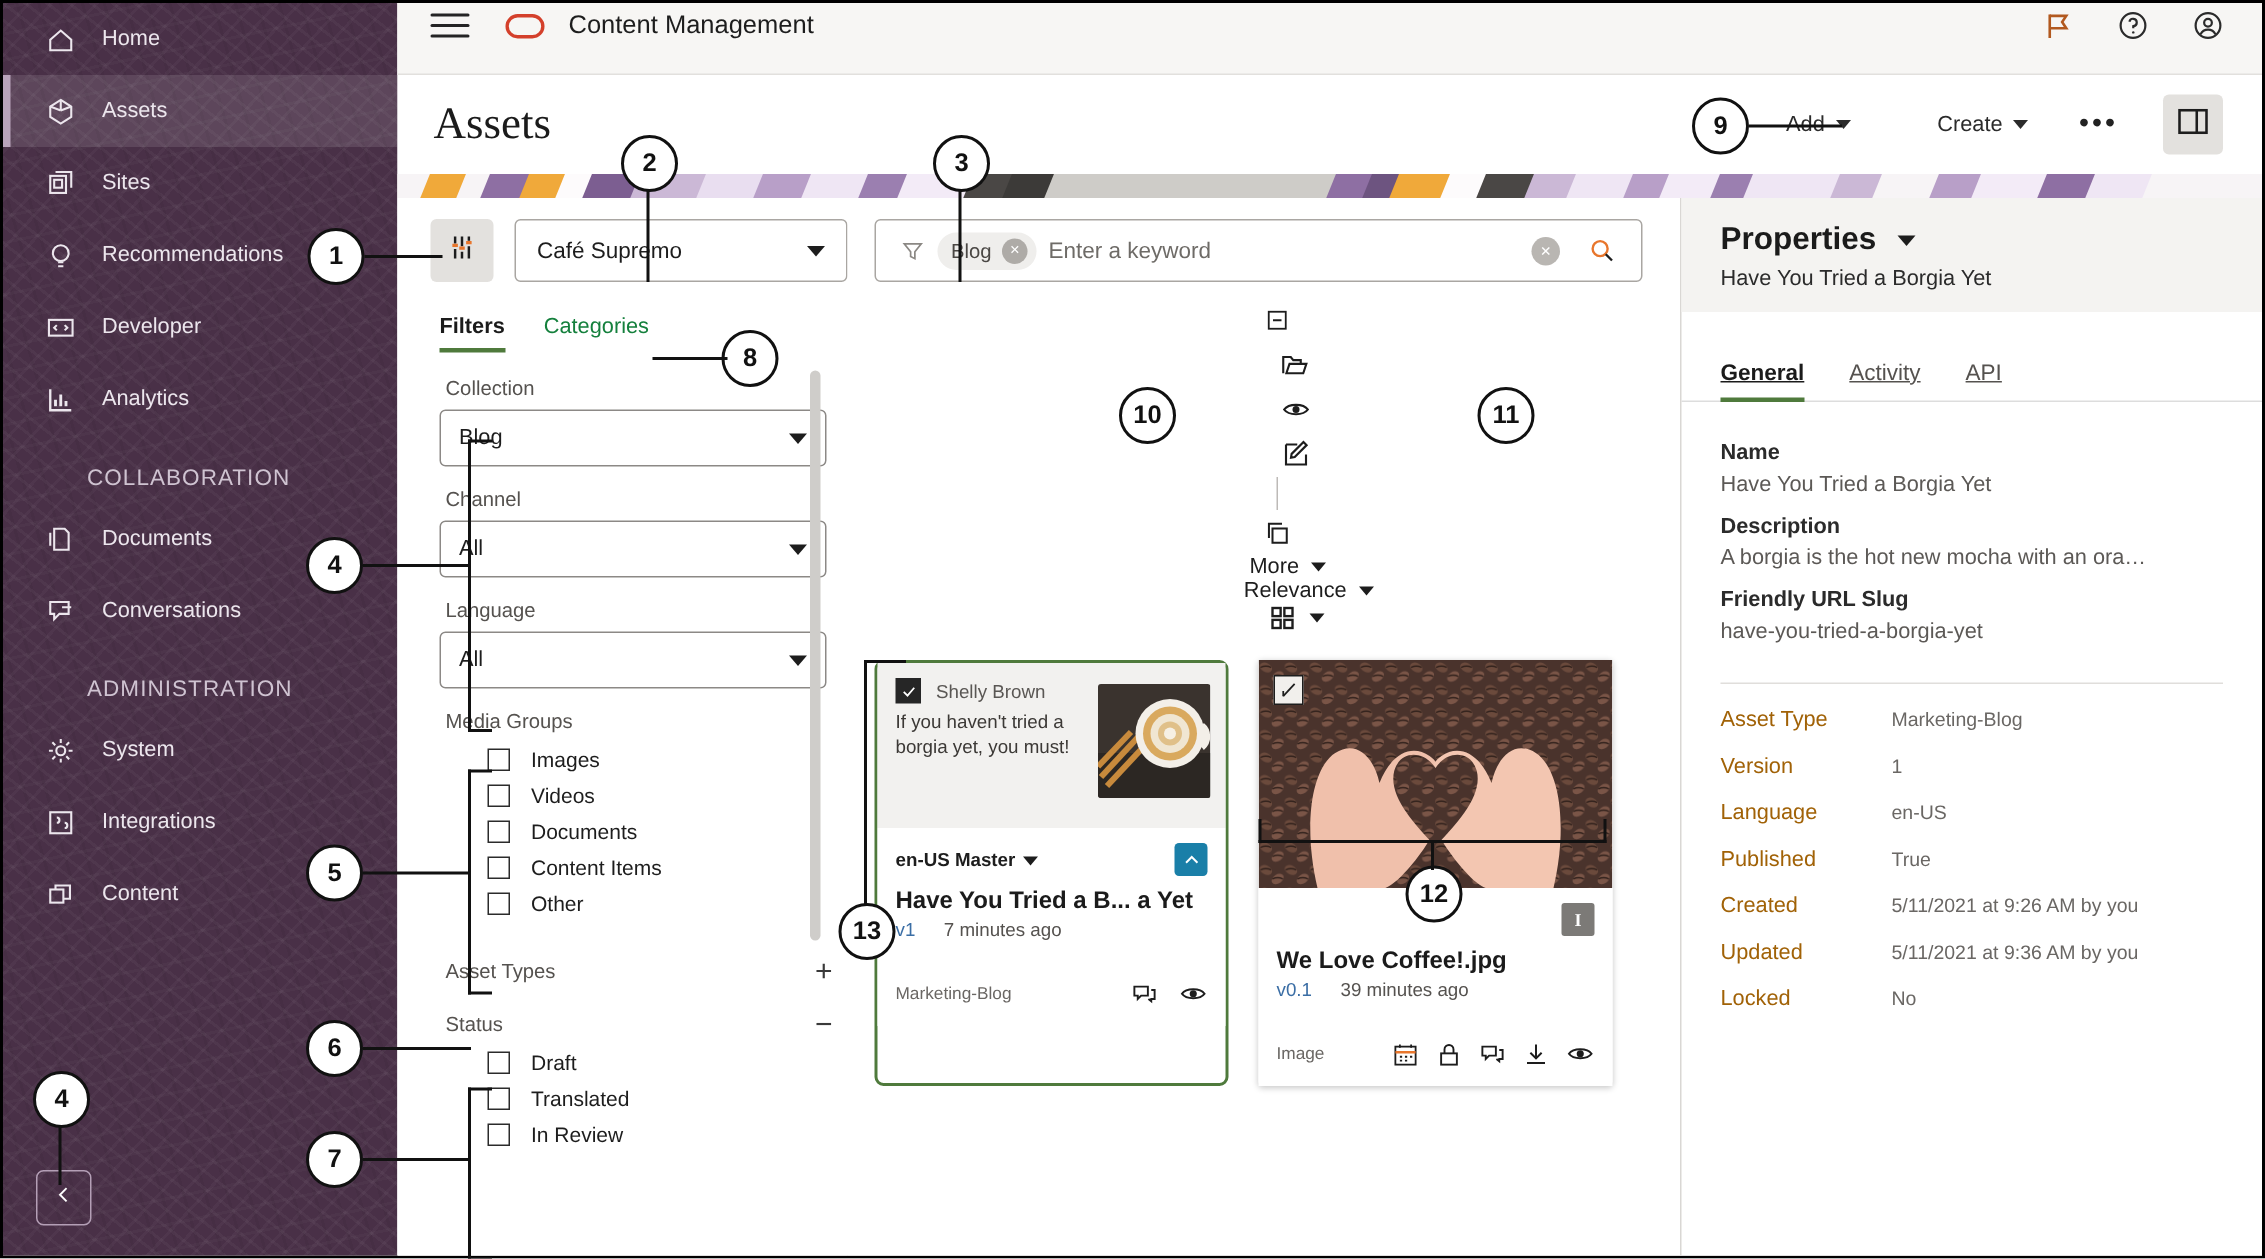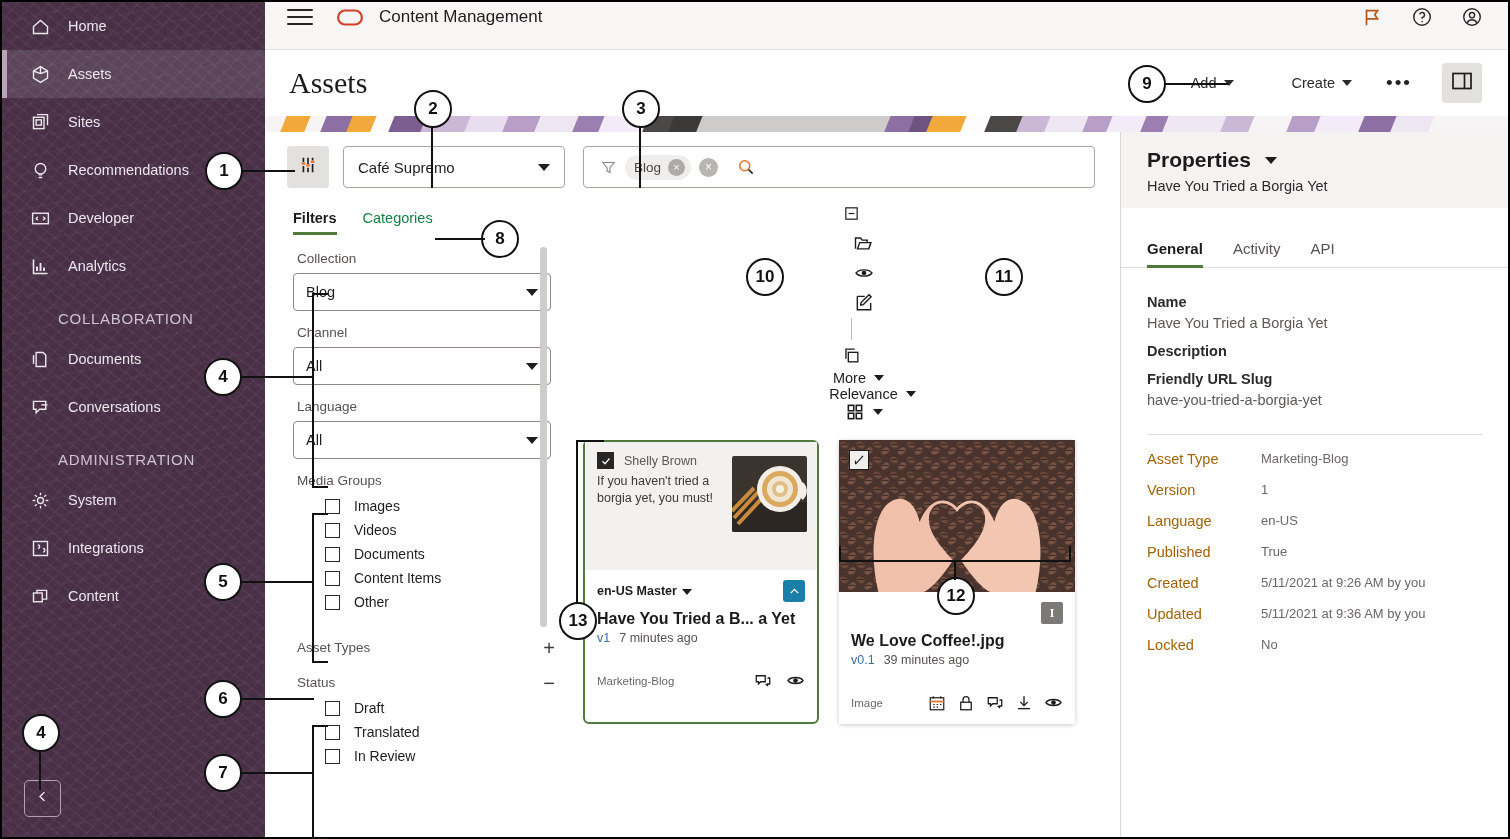--- a/index.html
+++ b/index.html
@@ -130,52 +130,52 @@
   .actionbar { display:flex; align-items:center; padding:10px 0 0 18px; gap:0;flex-direction:column; }
   .abtn { width:34px;height:30px;display:flex;align-items:center;justify-content:center;cursor:pointer; }
   .sep { width:1px; height:22px; background:#bdbab7; margin:0 8px; }
   .abtn-txt { font-size:14.5px; color:#1d1d1d; display:flex; align-items:center; gap:8px; cursor:pointer; padding:0 8px; }
   .abtn-txt .caret { width:0;height:0;border-left:5px solid transparent;border-right:5px solid transparent;border-top:6px solid #1d1d1d; }
 
   .cards { display:flex; gap:20px; padding:18px 0 0 18px; }
   .card { width:236px; background:#fff; border-radius:3px; position:relative; }
   .card.selected { border:2px solid #4f7a3c; border-radius:6px; }
   .card.plain { box-shadow:0 1px 4px rgba(0,0,0,.22); }
-  .card-top { height:128px; background:#f2f1ef; position:relative; overflow:hidden; }
+  .card-top { height:110px; background:#f2f1ef; position:relative; overflow:hidden; }
   .card.plain .card-top { background:#fff; height:152px; }
   .ci-row { display:flex; align-items:center; gap:10px; padding:10px 0 0 12px; }
   .cbox-checked { width:17px;height:17px;background:#262626;display:flex;align-items:center;justify-content:center;flex:0 0 17px; }
   .cbox-checked svg { width:12px;height:12px;stroke:#fff;fill:none;stroke-width:2.4; }
   .author { font-size:12.5px; color:#5a5754; }
   .excerpt { font-size:12.5px; color:#3c3936; line-height:1.35; padding:4px 70px 0 12px; }
   .thumb-sm {
     position:absolute; right:10px; top:14px; width:75px; height:76px; border-radius:2px; overflow:hidden;
   }
   .card-body { background:#fff; padding:10px 12px 12px 12px; }
   .lang-row { display:flex; align-items:center; gap:8px; }
   .lang { font-size:12.5px; font-weight:bold; color:#1d1d1d; }
   .lang .caret { display:inline-block; width:0;height:0;border-left:5px solid transparent;border-right:5px solid transparent;border-top:6px solid #1d1d1d; margin-left:5px; }
   .pubbadge { margin-left:auto; width:22px;height:22px;background:#1a7fa8;border-radius:3px;display:flex;align-items:center;justify-content:center; }
   .pubbadge svg { width:13px;height:13px;stroke:#fff;fill:none;stroke-width:2.4; }
   .infobadge { margin-left:auto; width:22px;height:22px;background:#7c7a77;border-radius:2px;display:flex;align-items:center;justify-content:center;color:#fff;font-size:12px;font-weight:bold;font-family:"Liberation Serif",serif; }
   .card-title { font-size:16px; font-weight:bold; color:#1b1b1b; margin-top:8px; white-space:nowrap; }
-  .card-meta { display:flex; gap:9px; margin-top:3px; align-items:center; }
+  .card-meta { display:flex; gap:19px; margin-top:3px; align-items:center; }
   .ver { font-size:12.5px; color:#3b6ea5; }
   .ago { font-size:12.5px; color:#55524f; }
   .card-foot { display:flex; align-items:center; margin-top:26px; }
   .ftype { font-size:11.5px; color:#6a6764; }
   .ficons { margin-left:auto; display:flex; gap:14px; align-items:center; }
 
   
   .rp-head { background:#f4f3f1; padding:16px 22px 14px 26px; }
   .rp-title { font-size:21px; font-weight:bold; color:#1b1b1b; display:flex; align-items:center; gap:14px; }
   .rp-title .caret { width:0;height:0;border-left:6px solid transparent;border-right:6px solid transparent;border-top:7px solid #1d1d1d; }
   .rp-sub { font-size:14.5px; color:#2b2b2b; margin-top:6px; }
   .rp-tabs { display:flex; gap:30px; padding:32px 26px 0 26px; border-bottom:1px solid #ddd; position:relative; }
-  .rp-tab { font-size:15px; color:#55524f; padding-bottom:10px; cursor:pointer; position:relative; }
+  .rp-tab { font-size:15px; color:#55524f; padding-bottom:10px; cursor:pointer; position:relative;text-decoration:underline; }
   .rp-tab.active { color:#1b1b1b; font-weight:bold; }
   .rp-tab.active:after { content:""; position:absolute; left:0; right:0; bottom:-1px; height:3px; background:#4f7a3c; }
   .rp-body { padding:14px 26px 0 26px; }
   .fld-label { font-size:14.5px; font-weight:bold; color:#2b2b2b; margin-top:12px; }
   .fld-val { font-size:14.5px; color:#5c5956; margin-top:5px; }
   .rp-divider { height:1px; background:#e0dedb; margin:26px 0 0 0; }
   .prop-table { padding:16px 26px 0 26px; }
   .prop-row { display:flex; margin-bottom:15px; }
   .prop-k { width:114px; flex:0 0 114px; font-size:14.5px; color:#a16207; }
   .prop-v { font-size:13px; color:#6a6764; }
@@ -507,20 +507,21 @@
           <div class="searchbox">
             <span style="margin-left:6px;display:flex">
               <svg viewBox="0 0 24 24" width="17" height="17" fill="none" stroke="#8b8884" stroke-width="1.6">
                   <path d="M4 5 L20 5 L14 12.5 L14 19 L10 17 L10 12.5 Z"></path>
                 </svg>
             </span>
             <span class="chip">
               <span>Blog</span>
               <span class="chipx">×</span>
             </span>
+            <span class="kw">Enter a keyword</span>
             <span class="clearbtn">×</span>
             <span style="display:flex;margin-right:8px">
               <svg viewBox="0 0 24 24" width="20" height="20" fill="none" stroke="#e8762c" stroke-width="1.9">
                   <circle cx="10.5" cy="10.5" r="6"></circle>
                   <path d="M15 15 L20 20" stroke="#1d1d1d"></path>
                 </svg>
             </span>
           </div>
         </div>
 
@@ -736,20 +737,21 @@
             <span>Activity</span>
           </div>
           <div class="rp-tab">
             <span>API</span>
           </div>
         </div>
         <div class="rp-body">
           <div class="fld-label">Name</div>
           <div class="fld-val">Have You Tried a Borgia Yet</div>
           <div class="fld-label">Description</div>
+          <div class="fld-val">A borgia is the hot new mocha with an ora…</div>
           <div class="fld-label">Friendly URL Slug</div>
           <div class="fld-val">have-you-tried-a-borgia-yet</div>
           <div class="rp-divider"></div>
         </div>
         <div class="prop-table">
           <div class="prop-row">
             <span class="prop-k">Asset Type</span>
             <span class="prop-v">Marketing-Blog</span>
           </div>
           <div class="prop-row">

